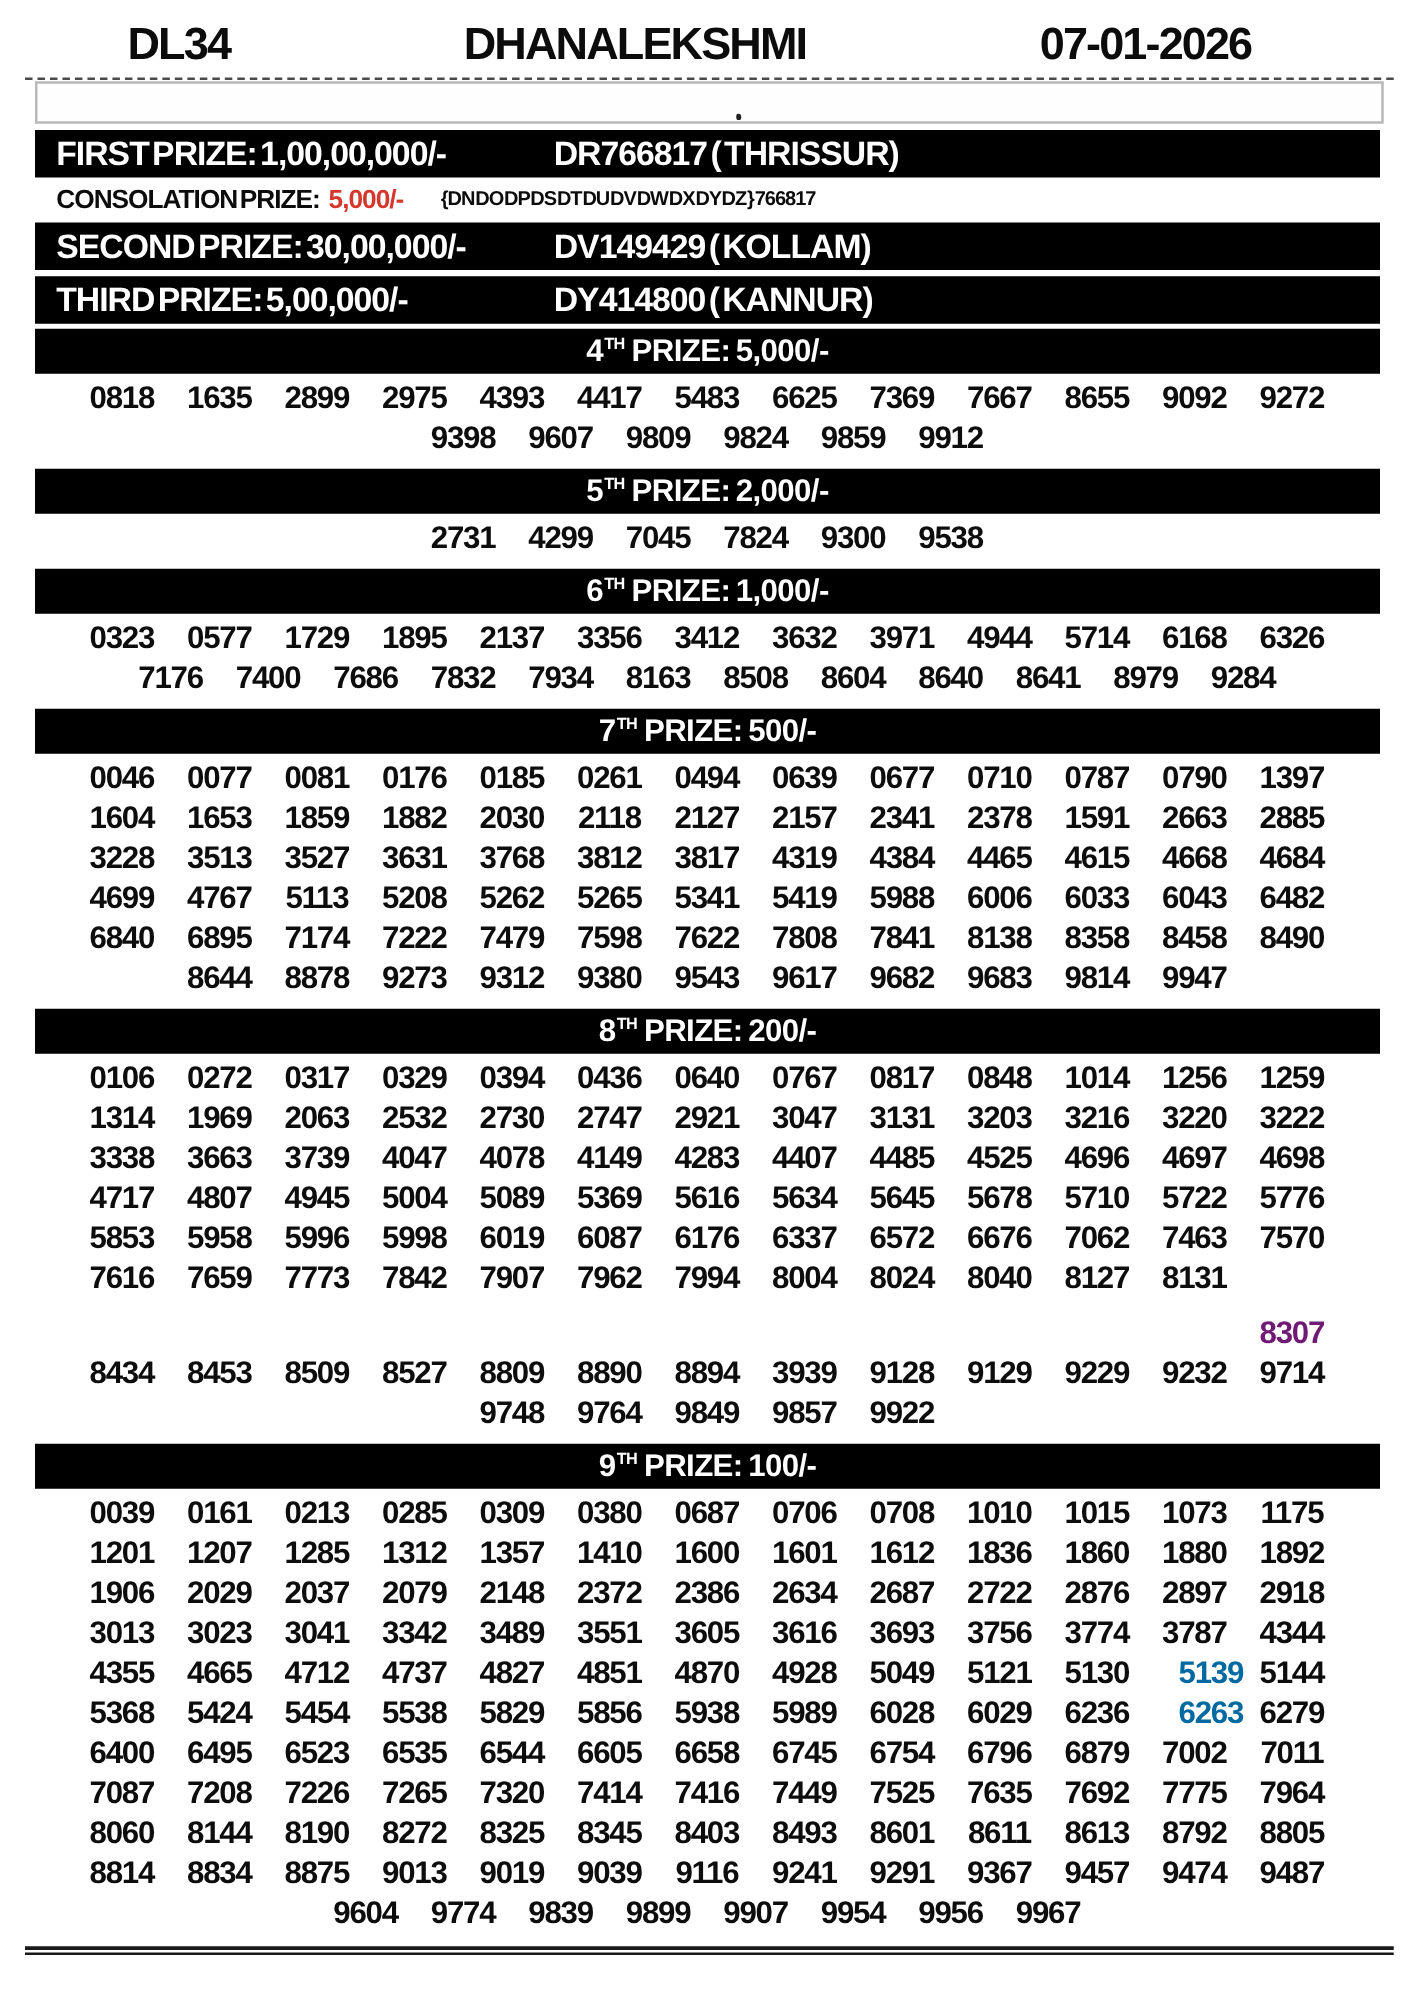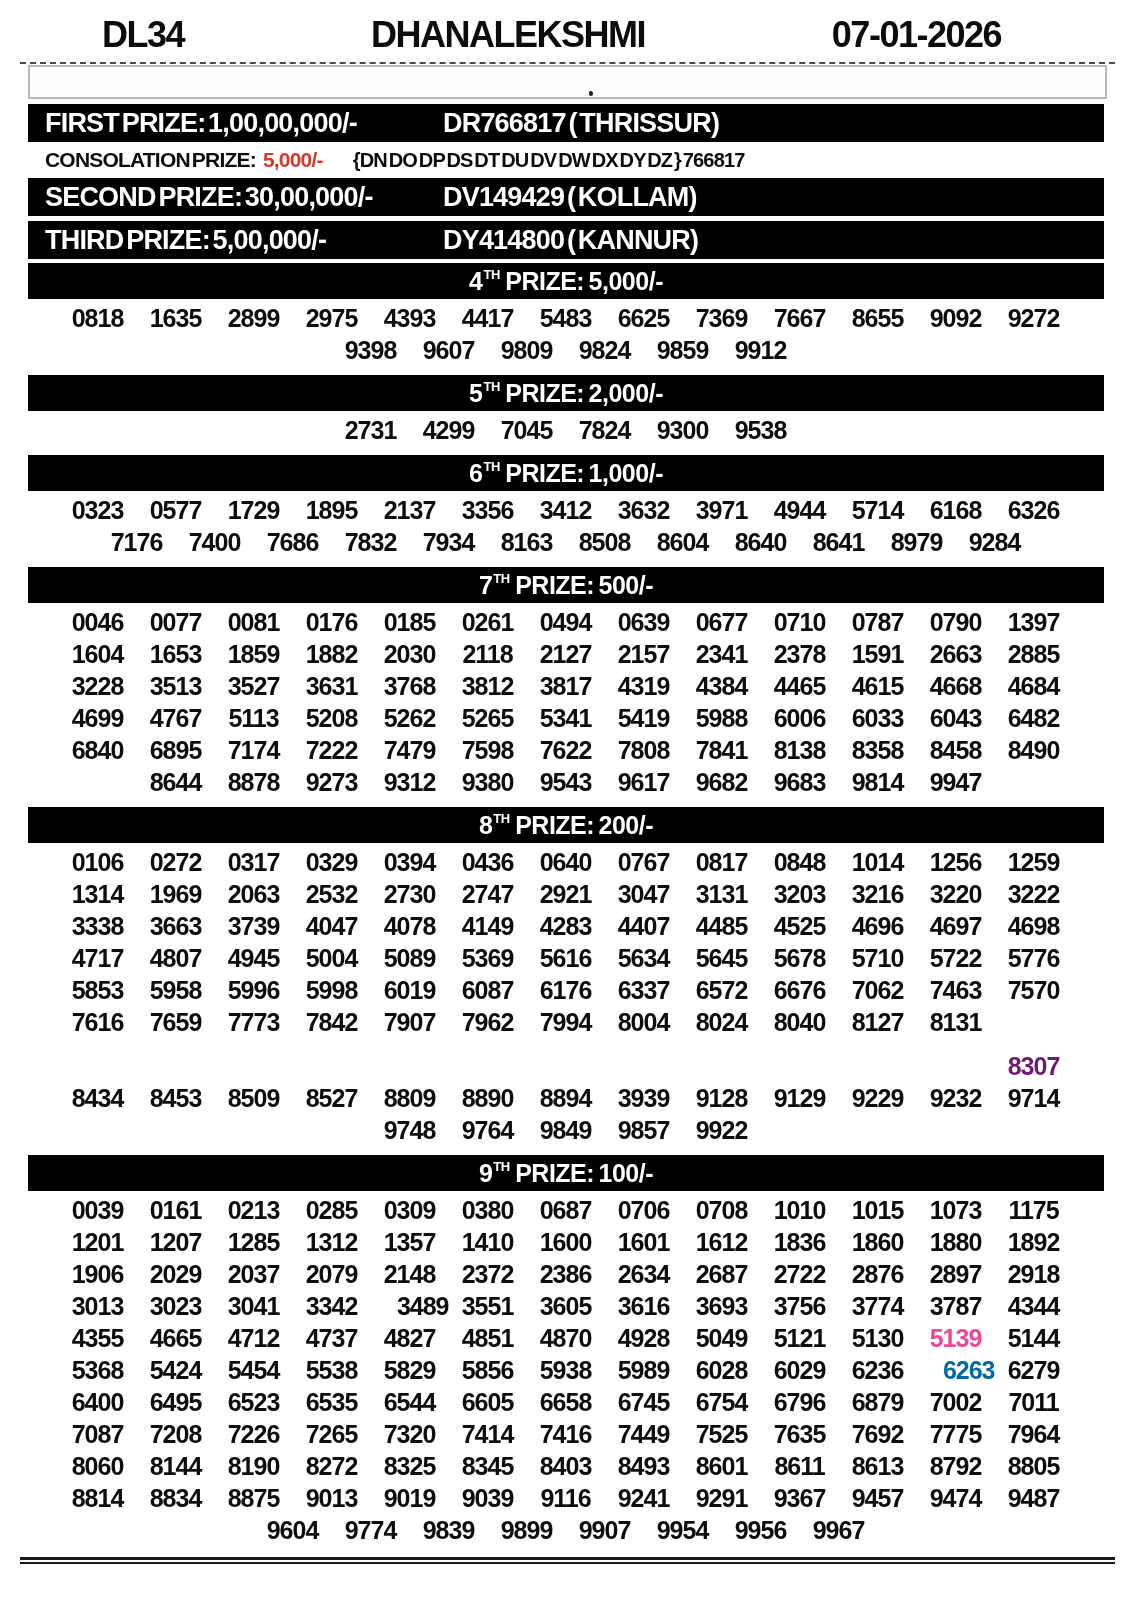--- a/index.html
+++ b/index.html
@@ -20,21 +20,21 @@
   
   .bar { background:var(--bar-bg,#000); color:var(--bar-text,#fff); margin:0 27px 3px 28px;
          height:38px; display:flex; align-items:center; padding-left:17px;
          font-size:27px; letter-spacing:-0.8px; word-spacing:-4px; }
   .bar .label { width:398px; flex:0 0 auto; }
   .bar.gap-after { margin-bottom:5px; }
 
   .consol { margin:0 27px 3px 28px; height:30px; display:flex; align-items:center;
             padding-left:17px; font-size:21px; letter-spacing:-0.8px; word-spacing:-3px; color:#0c0c0c; }
   .consol .amount { margin-left:7px; }
-  .consol .series { margin-left:30px; font-size:20px; }
+  .consol .series { margin-left:30px; font-size:16px; }
 
   
   #sections { margin-top:4px; }
   .prize-section { margin:0 0 6px 0; }
   .sechead { background:var(--bar-bg,#000); color:var(--bar-text,#fff); margin:0 27px 1px 28px;
              height:36px; display:flex; justify-content:center; align-items:center;
              font-size:25px; letter-spacing:-0.5px; word-spacing:-2px; }
   .sechead sup { font-size:13px; vertical-align:top; position:relative; top:-7px; margin:0 1px; }
   .numgrid { padding:2px 0 3px 0; }
   .numrow { display:flex; justify-content:center; }
@@ -438,21 +438,21 @@
             <span class="num" style="color: rgb(13, 13, 13);">2722</span>
             <span class="num" style="color: rgb(13, 13, 13);">2876</span>
             <span class="num" style="color: rgb(13, 13, 13);">2897</span>
             <span class="num" style="color: rgb(13, 13, 13);">2918</span>
           </div>
           <div class="numrow">
             <span class="num" style="color: rgb(13, 13, 13);">3013</span>
             <span class="num" style="color: rgb(13, 13, 13);">3023</span>
             <span class="num" style="color: rgb(13, 13, 13);">3041</span>
             <span class="num" style="color: rgb(13, 13, 13);">3342</span>
-            <span class="num" style="color: rgb(13, 13, 13); text-align: right;">3489</span>
+            <span class="num" style="color: rgb(13, 13, 13);">3489</span>
             <span class="num" style="color: rgb(13, 13, 13);">3551</span>
             <span class="num" style="color: rgb(13, 13, 13);">3605</span>
             <span class="num" style="color: rgb(13, 13, 13);">3616</span>
             <span class="num" style="color: rgb(13, 13, 13);">3693</span>
             <span class="num" style="color: rgb(13, 13, 13);">3756</span>
             <span class="num" style="color: rgb(13, 13, 13);">3774</span>
             <span class="num" style="color: rgb(13, 13, 13);">3787</span>
             <span class="num" style="color: rgb(13, 13, 13);">4344</span>
           </div>
           <div class="numrow">
@@ -460,21 +460,21 @@
             <span class="num" style="color: rgb(13, 13, 13);">4665</span>
             <span class="num" style="color: rgb(13, 13, 13);">4712</span>
             <span class="num" style="color: rgb(13, 13, 13);">4737</span>
             <span class="num" style="color: rgb(13, 13, 13);">4827</span>
             <span class="num" style="color: rgb(13, 13, 13);">4851</span>
             <span class="num" style="color: rgb(13, 13, 13);">4870</span>
             <span class="num" style="color: rgb(13, 13, 13);">4928</span>
             <span class="num" style="color: rgb(13, 13, 13);">5049</span>
             <span class="num" style="color: rgb(13, 13, 13);">5121</span>
             <span class="num" style="color: rgb(13, 13, 13);">5130</span>
-            <span class="num" style="color: #ec4899;">5139</span>
+            <span class="num" style="color: #0369a1; text-align: right;">5139</span>
             <span class="num" style="color: rgb(13, 13, 13);">5144</span>
           </div>
           <div class="numrow">
             <span class="num" style="color: rgb(13, 13, 13);">5368</span>
             <span class="num" style="color: rgb(13, 13, 13);">5424</span>
             <span class="num" style="color: rgb(13, 13, 13);">5454</span>
             <span class="num" style="color: rgb(13, 13, 13);">5538</span>
             <span class="num" style="color: rgb(13, 13, 13);">5829</span>
             <span class="num" style="color: rgb(13, 13, 13);">5856</span>
             <span class="num" style="color: rgb(13, 13, 13);">5938</span>

